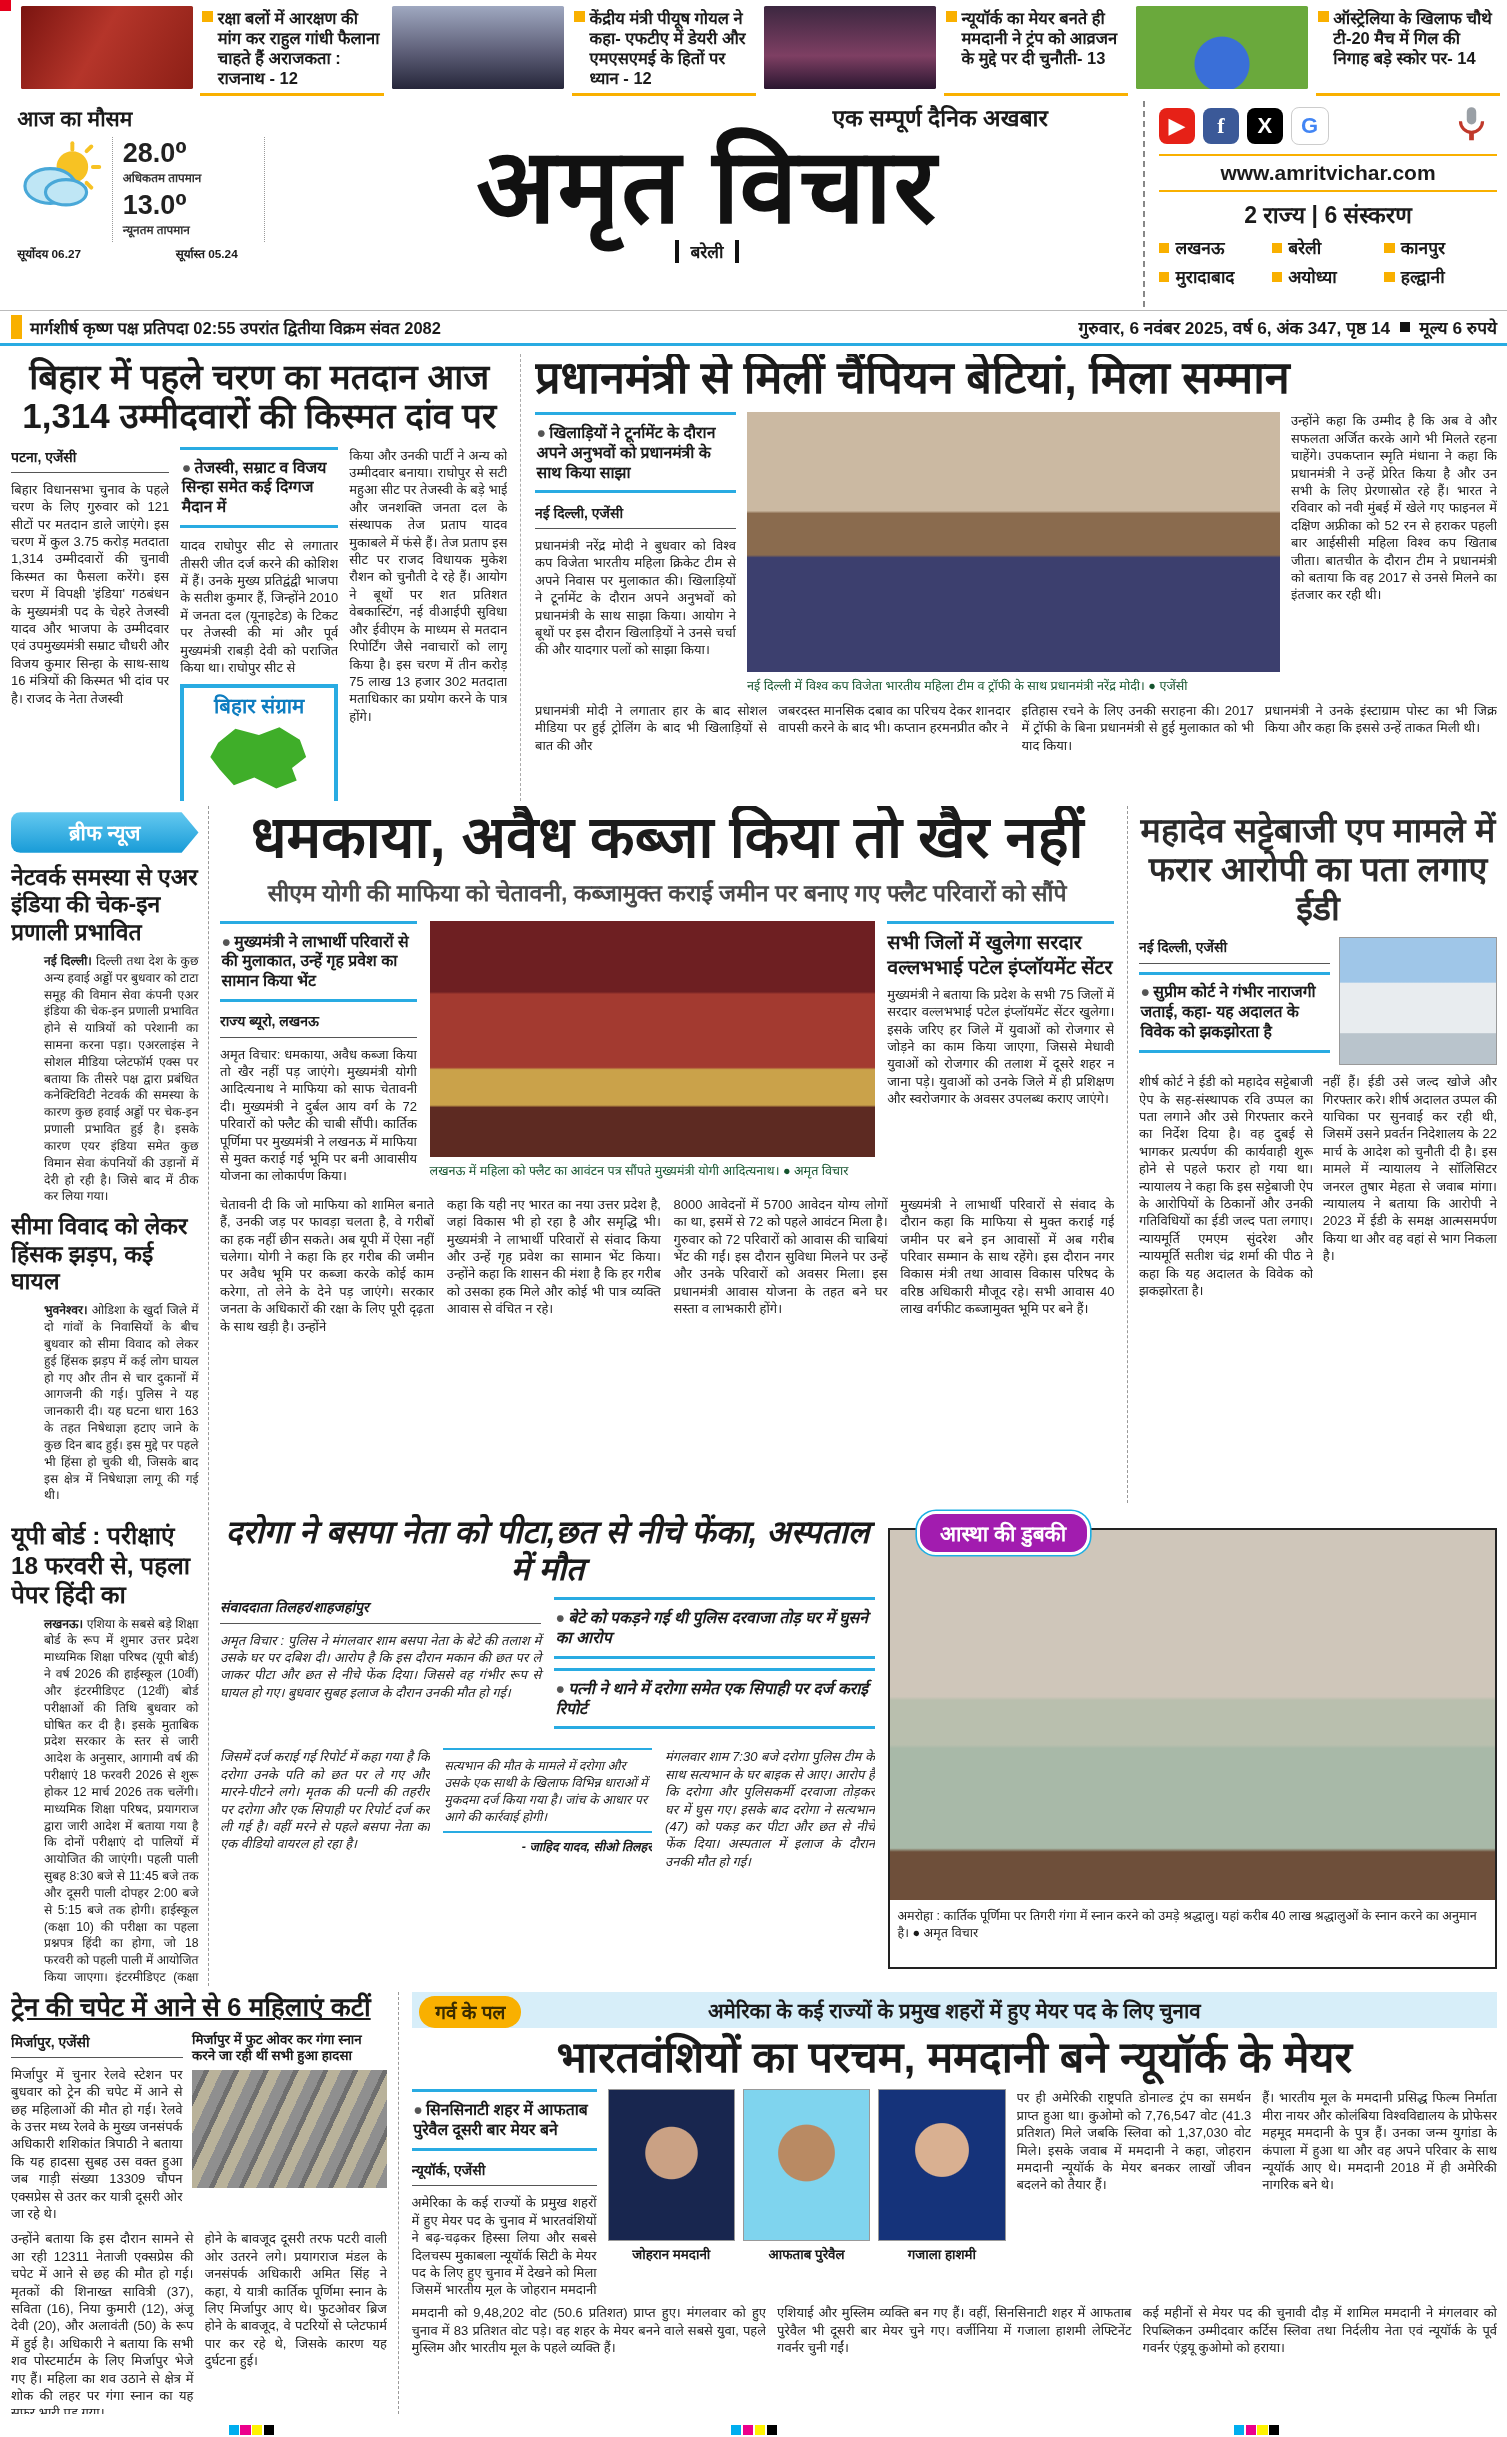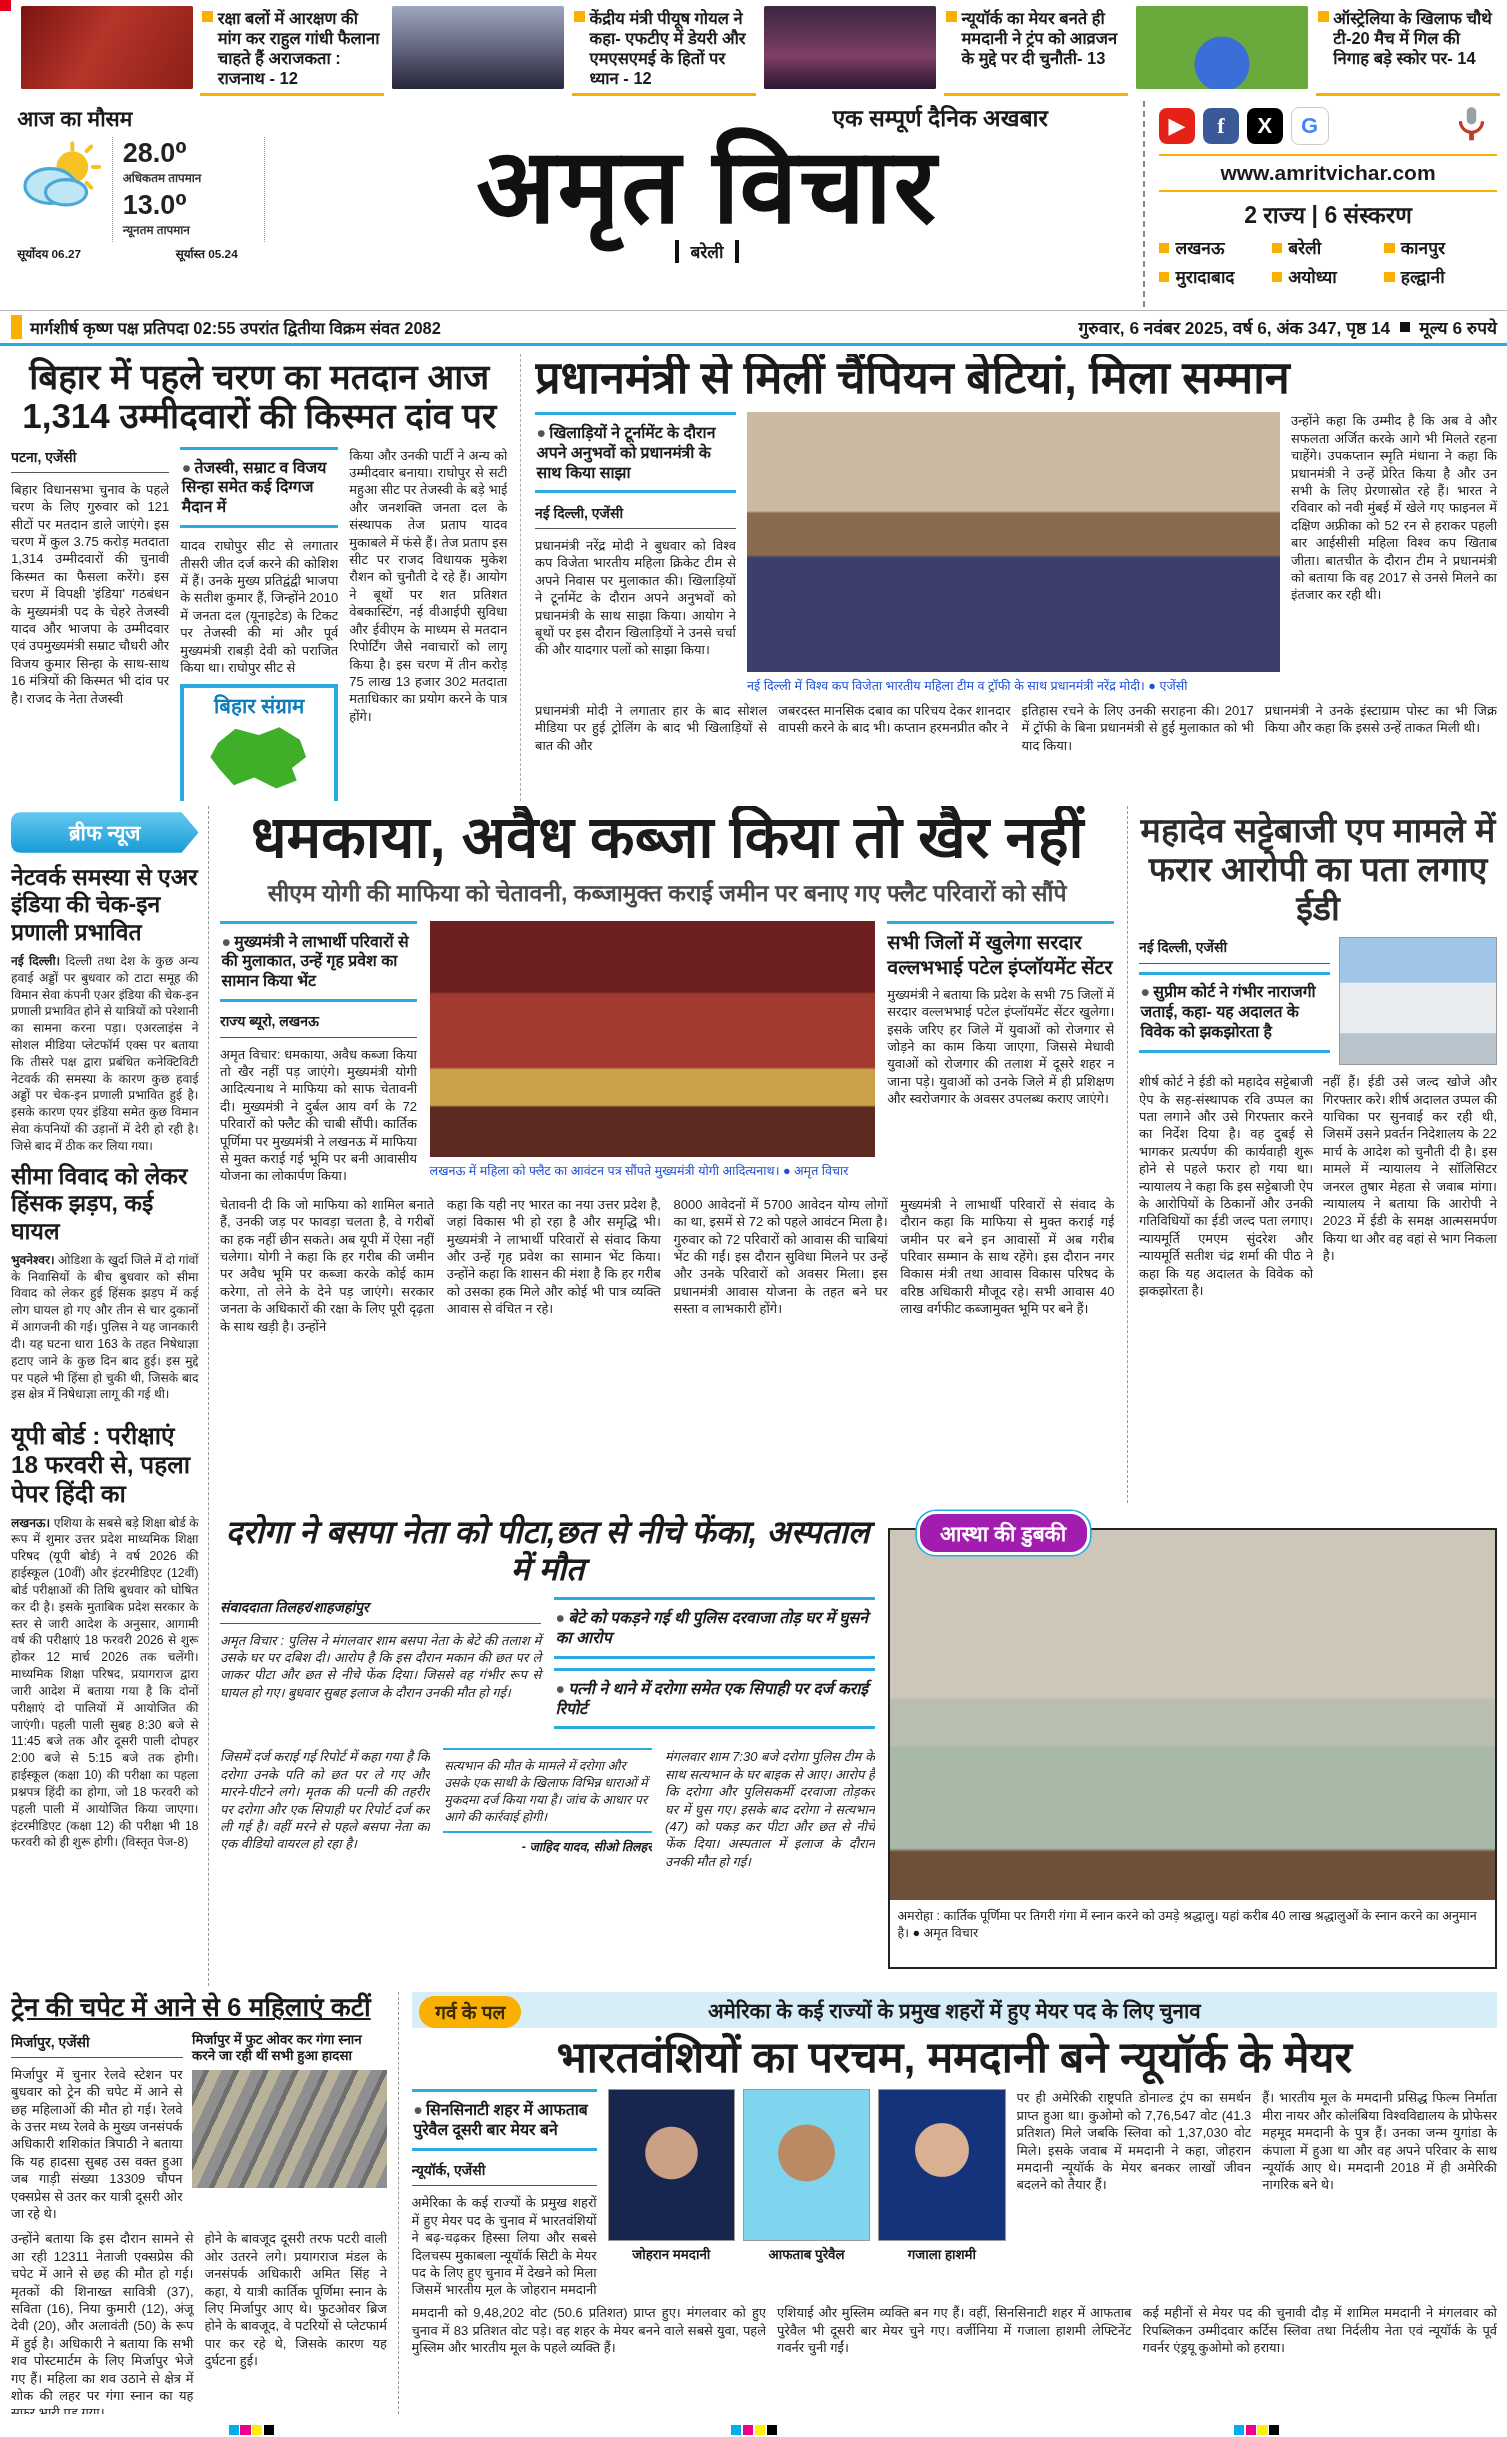--- a/index.html
+++ b/index.html
@@ -53,21 +53,21 @@
   .dl-left{display:flex;align-items:center;gap:7.9px;font-weight:bold;font-size:16.5px;}
   .dl-ybar{width:11px;height:23.6px;background:#f9b000;}
   .dl-right{display:flex;align-items:center;gap:9.5px;font-weight:bold;font-size:17.3px;}
   .blk-sq{width:10.2px;height:10.2px;background:#111;display:inline-block;}
   
   .byline{font-weight:bold;font-size:14px;border-bottom:1.2px solid #555;padding-bottom:6.3px;margin-bottom:7.9px;}
   .body{font-size:13px;line-height:1.34;text-align:justify;color:#222;}
   .bulletbox{border-top:3.2px solid #29abe2;border-bottom:3.2px solid #29abe2;padding:7.9px 1.6px;
              font-weight:bold;font-size:15.8px;line-height:1.25;margin-bottom:9.5px;}
   .bulletbox .dot{color:#555;margin-right:3.2px;}
-  .caption{font-size:12.6px;padding-top:4.7px;color:#1d4ed8;}
+  .caption{font-size:12.6px;padding-top:4.7px;color:#14532d;}
   
   .topstories{display:grid;grid-template-columns:510px 1fr;height:455px;padding:7.9px 11px 0 11px;column-gap:14px;}
   .bihar{border-right:1.6px dashed #aaa;padding-right:12.6px;overflow:hidden;}
   .h1a{font-weight:bold;font-size:35px;line-height:1.12;text-align:center;margin:3.2px 0 11px 0;}
   .cols3{display:flex;gap:11px;overflow:hidden;}
   .cols3>div{flex:1;overflow:hidden;}
   .mapbox{border:4.7px solid #29abe2;background:#fff;text-align:center;padding:3.2px;margin:7.9px 0;}
   .map-label{color:#0d7dc0;font-weight:bold;font-size:20.5px;}
   .pm{overflow:hidden;}
   .h1b{font-weight:bold;font-size:45px;line-height:1.05;text-align:left;margin:0 0 11px 0;}
@@ -75,21 +75,21 @@
   .photo-pm{height:260px;background:linear-gradient(180deg,#cbb9a2 0 38%,#8a6b4e 39% 55%,#3c3f6e 56% 100%);}
   .pm-bottom{display:flex;gap:11px;margin-top:7.9px;}
   .pm-bottom>div{flex:1;overflow:hidden;height:76px;}
   
   .midband{display:grid;grid-template-columns:198px 1fr;height:1185px;padding:4.7px 11px 0 11px;column-gap:11px;}
   .rail{border-right:1.6px dashed #999;padding-right:9.5px;overflow:hidden;}
   .ribbon{background:linear-gradient(180deg,#64c9f0,#189bd7);color:#fff;font-weight:bold;font-size:20.5px;
           text-align:center;padding:6.3px 0;border-radius:9.5px 1.6px 1.6px 9.5px;
           clip-path:polygon(0 0,91% 0,100% 50%,91% 100%,0 100%);margin:6.3px 0 11px 0;}
   .rail-head{font-weight:bold;font-size:23px;line-height:1.2;margin:7.9px 0 6.3px 0;}
-  .rail-body{font-size:12.2px;line-height:1.38;text-align:justify;}
+  .rail-body{font-size:12.2px;line-height:1.38;text-align:justify;margin-left:33px;}
   .rail-body b{font-size:12.2px;}
   .mid-right{display:flex;flex-direction:column;overflow:hidden;}
   .yogi-row{display:grid;grid-template-columns:1fr 370px;height:699px;column-gap:12.6px;}
   .yogi{overflow:hidden;}
   .h1c{font-weight:bold;font-size:58px;text-align:center;line-height:1.05;margin:1.6px 0 7.9px 0;}
   .subhead{color:#4a4a4a;font-weight:bold;font-size:23px;text-align:center;margin-bottom:12.6px;}
   .yogi-main{display:grid;grid-template-columns:197px 445px 1fr;gap:12.6px;}
   .photo-yogi{height:236px;background:linear-gradient(180deg,#6e1f22 0 30%,#a33a30 31% 62%,#caa24a 63% 78%,#5d2a22 79% 100%);}
   .sardar-head{font-weight:bold;font-size:19.7px;line-height:1.25;border-top:3.2px solid #29abe2;padding-top:6.3px;margin-bottom:6.3px;}
   .yogi-cols{display:flex;gap:12.6px;margin-top:11px;}

